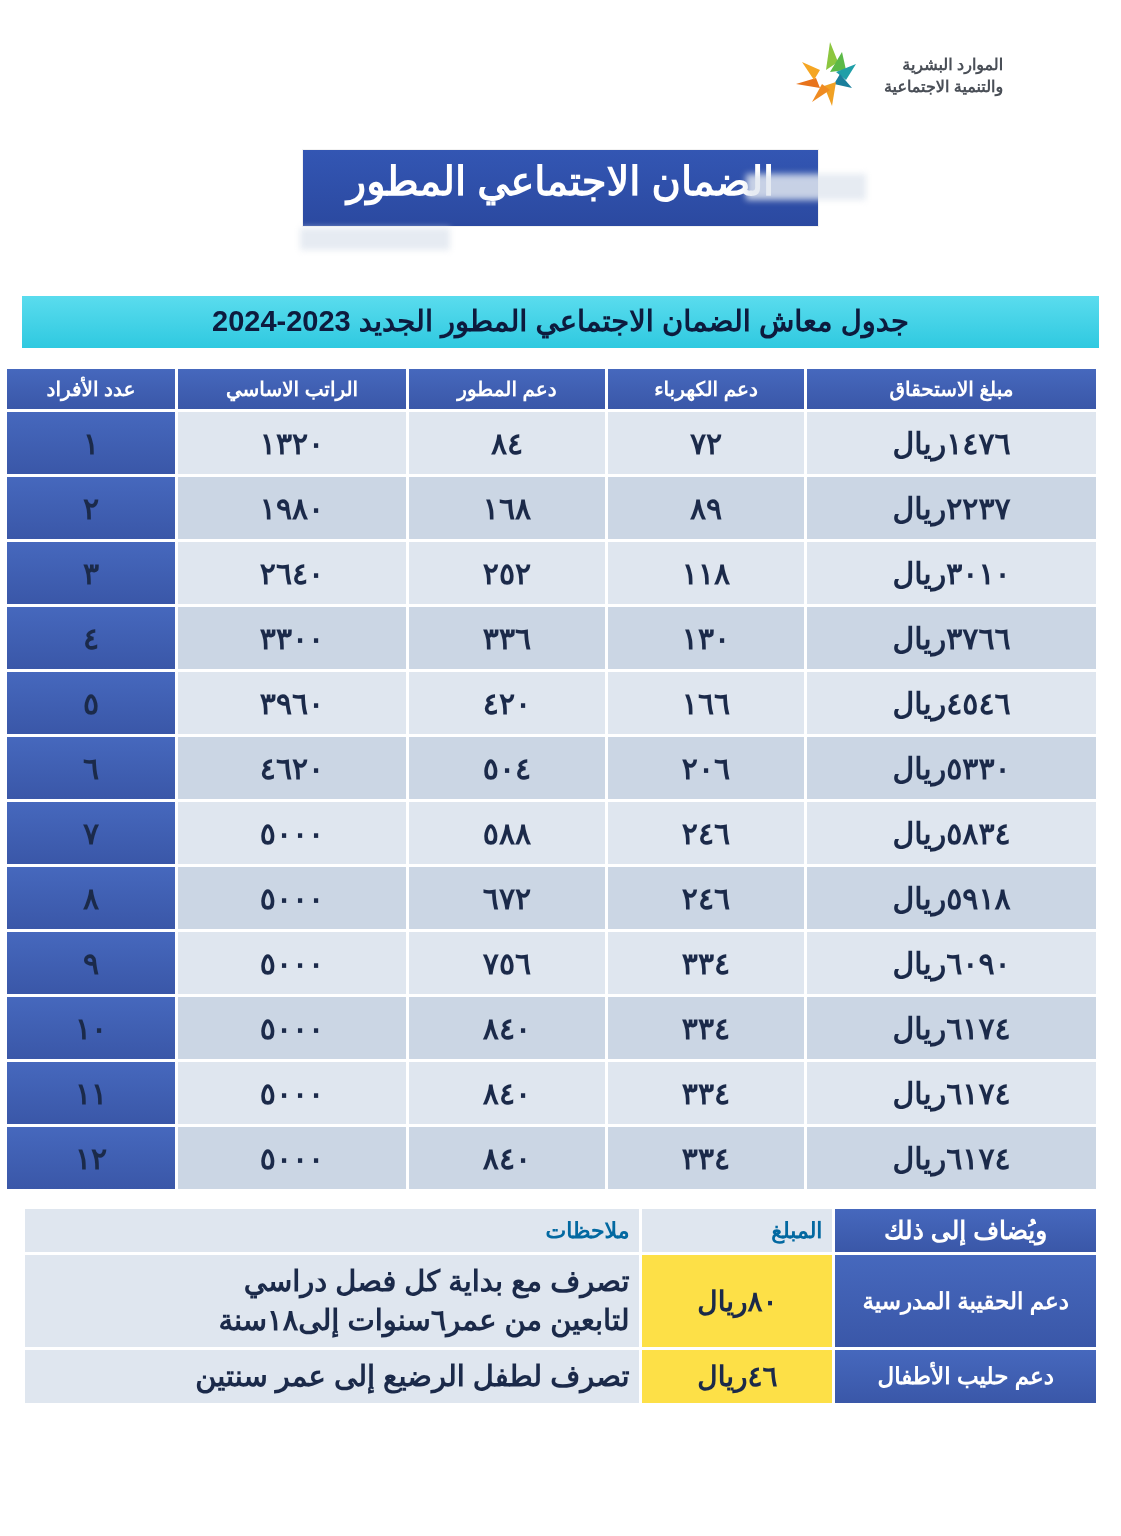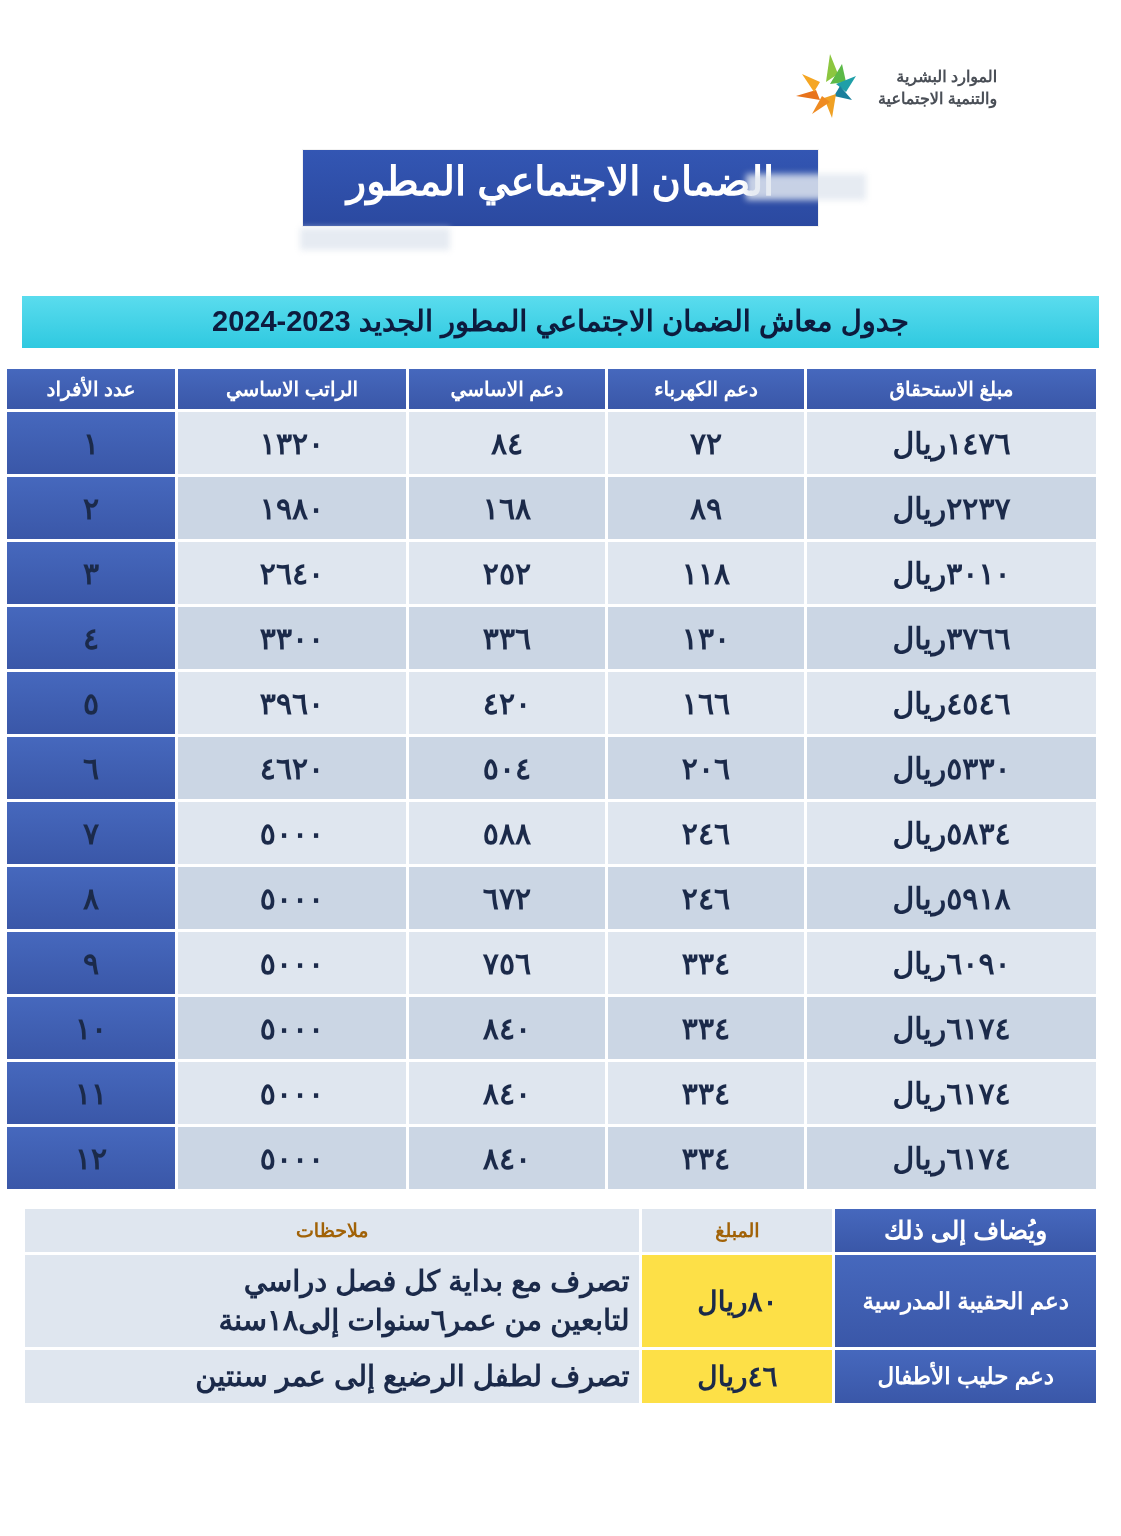--- a/index.html
+++ b/index.html
@@ -16,29 +16,29 @@
     position: relative;
   }
 
   
   .header {
     height: 150px;
     position: relative;
   }
   .logo-block {
     position: absolute;
-    top: 48px;
+    top: 36px;
     left: 790px;
     width: 290px;
     height: 80px;
     display: flex;
     flex-direction: row;
     align-items: center;
     justify-content: flex-end;
-    gap: 16px;
+    gap: 22px;
   }
   .logo-text {
     text-align: right;
     line-height: 1.35;
     color: #4a4f57;
     font-size: 16px;
     font-weight: bold;
     white-space: nowrap;
   }
   .logo-mark {
@@ -142,24 +142,23 @@
   td.e-head-blue {
     background: #3f60b4;
     background: linear-gradient(180deg,#4668bd 0%, #3a57a8 100%);
     color: #ffffff;
     font-size: 25px;
     font-weight: bold;
     text-align: center;
   }
   td.e-head-grey {
     background: #dfe6ef;
-    color: #a16207;
-    font-size: 19px;
-    font-weight: bold;
-    text-align: center;
+    color: #0369a1;
+    font-size: 22px;
+    font-weight: bold;
   }
   td.e-label {
     background: #3f60b4;
     background: linear-gradient(180deg,#4668bd 0%, #3a57a8 100%);
     color: #ffffff;
     font-size: 23px;
     font-weight: bold;
     text-align: center;
     line-height: 1.25;
   }
@@ -219,21 +218,21 @@
     <col class="c-total">
       <col class="c-elec">
       <col class="c-food">
       <col class="c-basic">
       <col class="c-count">
   </colgroup>
   <thead>
     <tr>
       <th>مبلغ الاستحقاق</th>
       <th>دعم الكهرباء</th>
-      <th>دعم الاساسي</th>
+      <th>دعم المطور</th>
       <th>الراتب الاساسي</th>
       <th>عدد الأفراد</th>
     </tr>
   </thead>
   <tbody>
     <tr class="r-even">
       <td class="val">١٤٧٦ريال</td>
       <td class="val">٧٢</td>
       <td class="val">٨٤</td>
       <td class="val">١٣٢٠</td>

